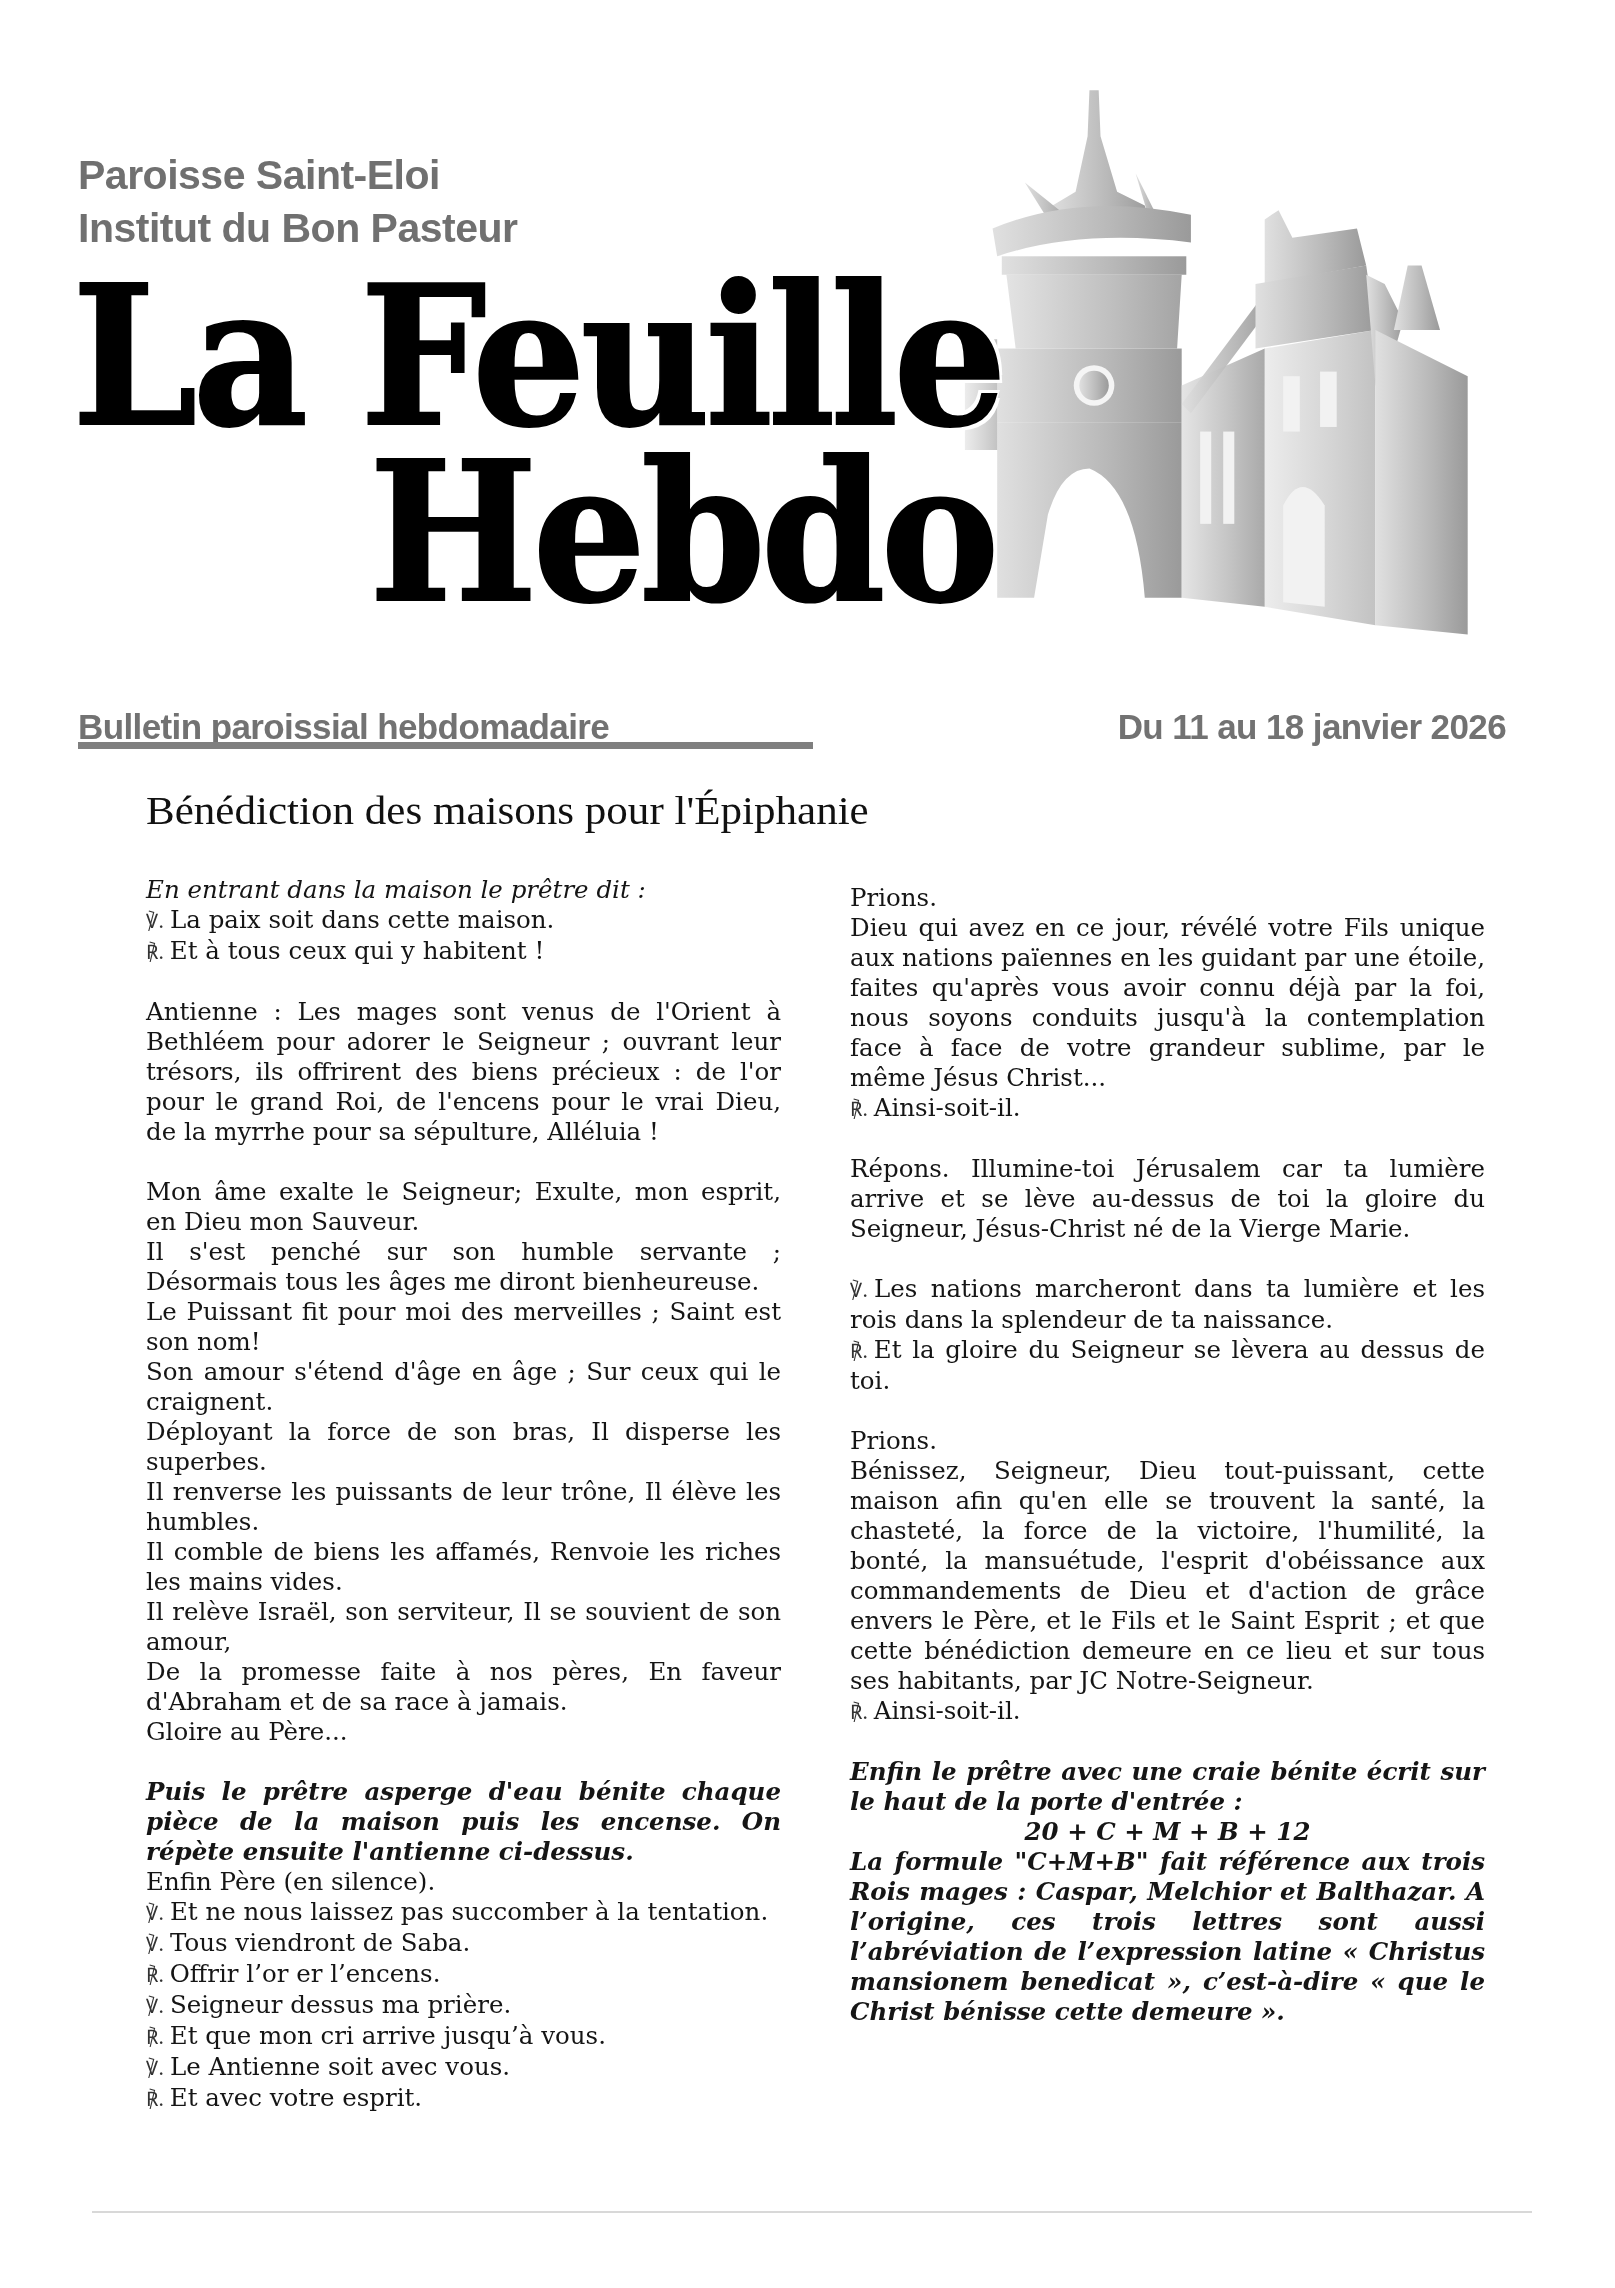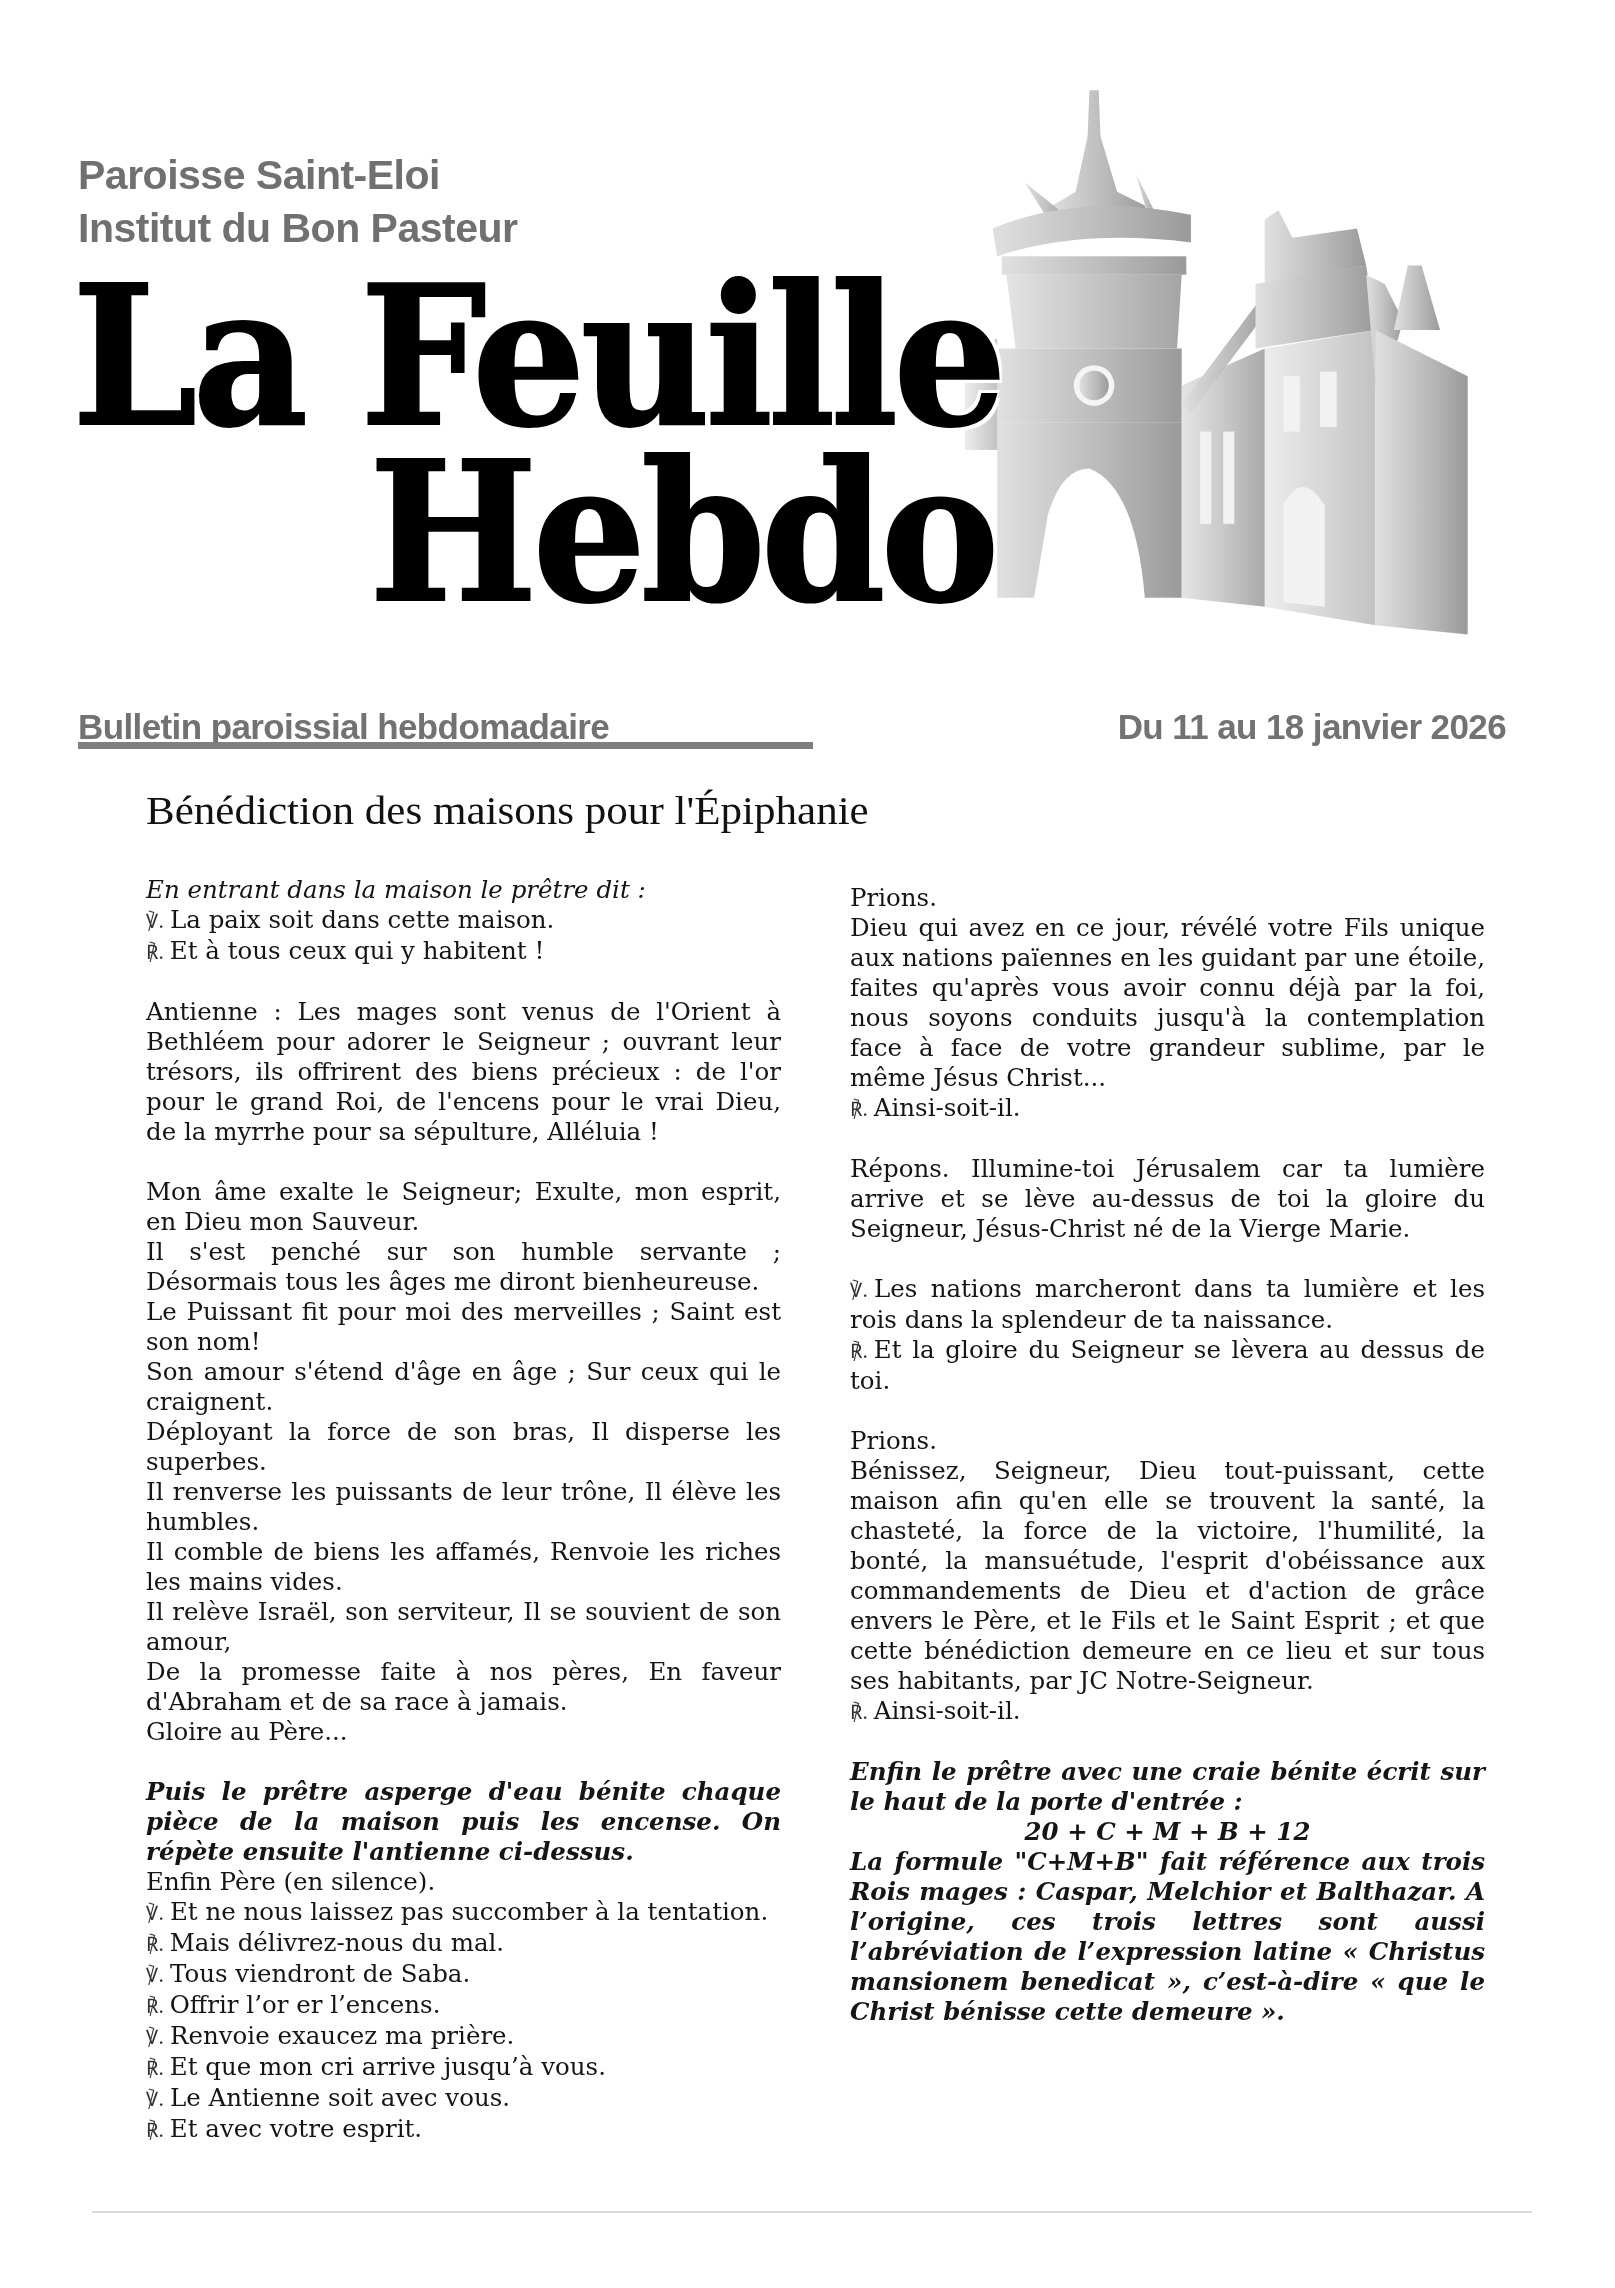--- a/index.html
+++ b/index.html
@@ -117,24 +117,23 @@
   <p>Il renverse les puissants de leur trône, Il élève les humbles.</p>
   <p>Il comble de biens les affamés, Renvoie les riches les mains vides.</p>
   <p>Il relève Israël, son serviteur, Il se souvient de son amour,</p>
   <p>De la promesse faite à nos pères, En faveur d'Abraham et de sa race à jamais.</p>
   <p>Gloire au Père...</p>
   <div class="gap"></div>
   <p class="bi">Puis le prêtre asperge d'eau bénite chaque pièce de la maison puis les encense. On répète ensuite l'antienne ci-dessus.</p>
   <p>Enfin Père (en silence).</p>
   <div id="dialogue">
       <p><span class="vr">℣.</span><span>Et ne nous laissez pas succomber à la tentation.</span></p>
-      <p><span class="vr">℟.</span><span>Mais délivrez-nous du mal.</span></p>
       <p><span class="vr">℣.</span><span>Tous viendront de Saba.</span></p>
       <p><span class="vr">℟.</span><span>Offrir l’or er l’encens.</span></p>
-      <p><span class="vr">℣.</span><span>Renvoie exaucez ma prière.</span></p>
+      <p><span class="vr">℣.</span><span>Seigneur dessus ma prière.</span></p>
       <p><span class="vr">℟.</span><span>Et que mon cri arrive jusqu’à vous.</span></p>
       <p><span class="vr">℣.</span><span>Le Antienne soit avec vous.</span></p>
       <p><span class="vr">℟.</span><span>Et avec votre esprit.</span></p>
     </div>
 </div>
 
 <div class="col" id="colR">
   <p>Prions.</p>
   <p>Dieu qui avez en ce jour, révélé votre Fils unique aux nations païennes en les guidant par une étoile, faites qu'après vous avoir connu déjà par la foi, nous soyons conduits jusqu'à la contemplation face à face de votre grandeur sublime, par le même Jésus Christ...</p>
   <p><span class="vr">℟.</span><span>Ainsi-soit-il.</span></p>

